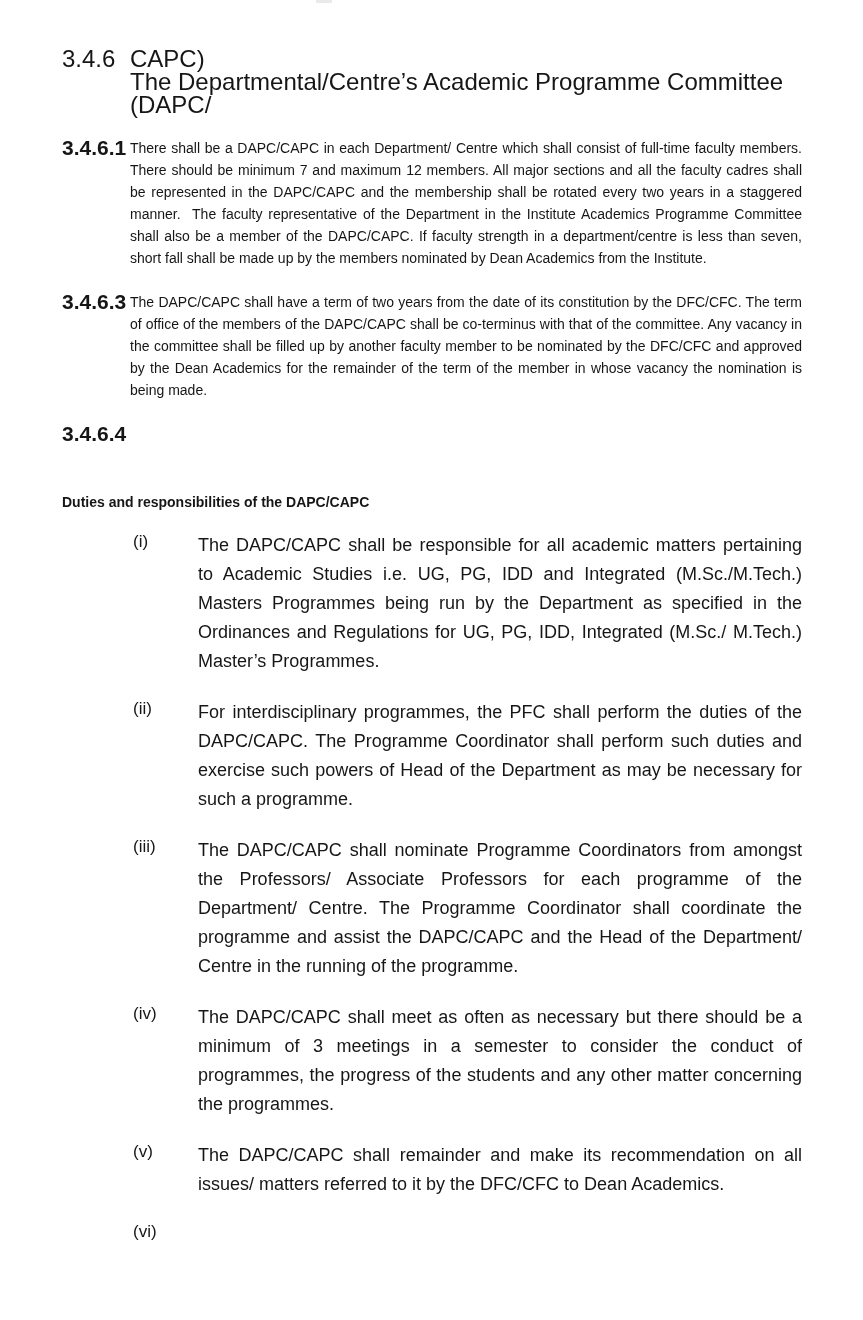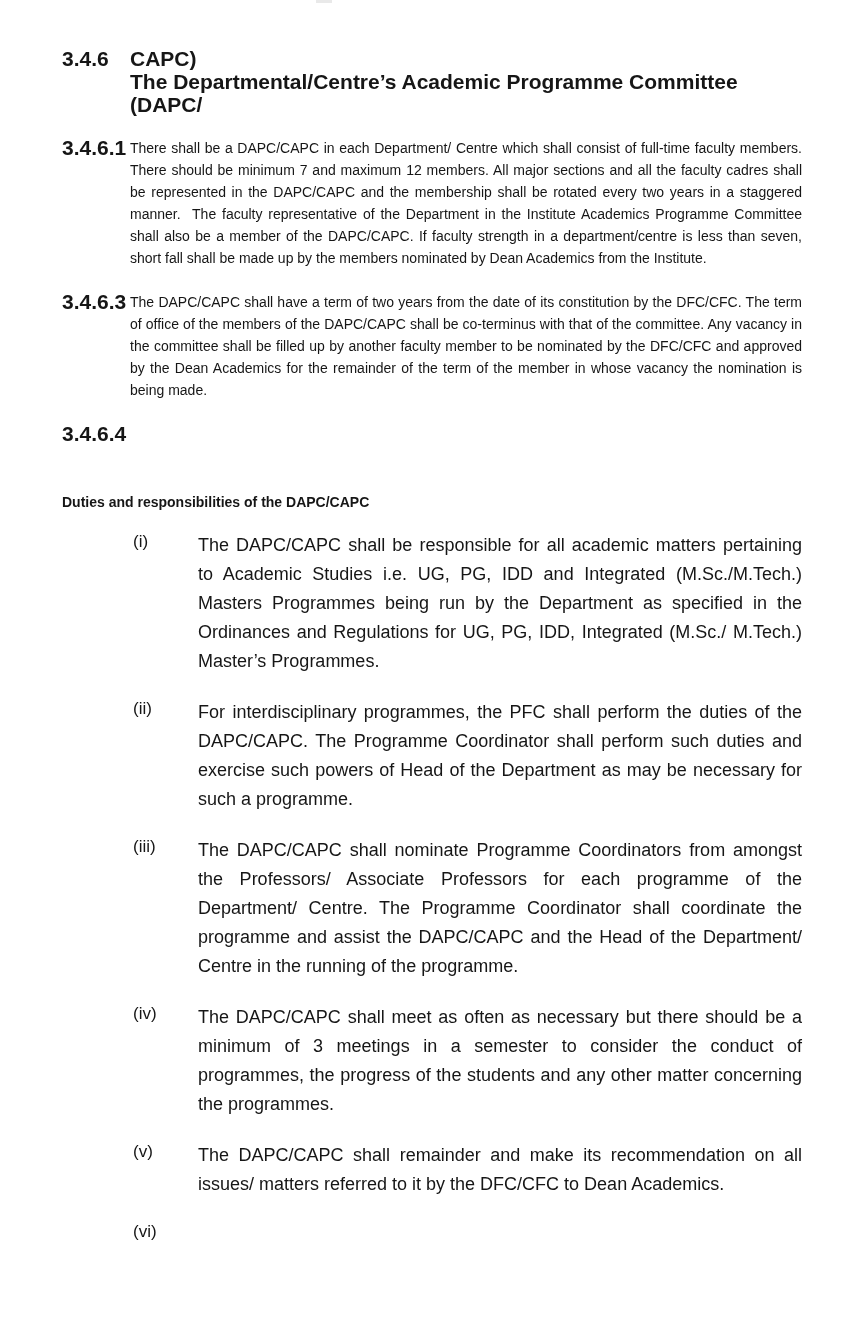--- a/index.html
+++ b/index.html
@@ -41,22 +41,22 @@
   .sec-body {
     flex: 1 1 auto;
     font-size: 14px;
     line-height: 22px;
   }
   .heading-row {
     margin-bottom: 21px;
   }
   .heading-row .sec-num,
   .heading-row .sec-body {
-    font-weight: 700;
-    font-size: 21px;
+    font-weight: 400;
+    font-size: 24px;
     line-height: 23px;
   }
   .para-row {
     margin-bottom: 22px;
   }
   .duties-row {
     margin-bottom: 18px;
     flex-direction: column;
   }
   .duties-row .sec-body {

